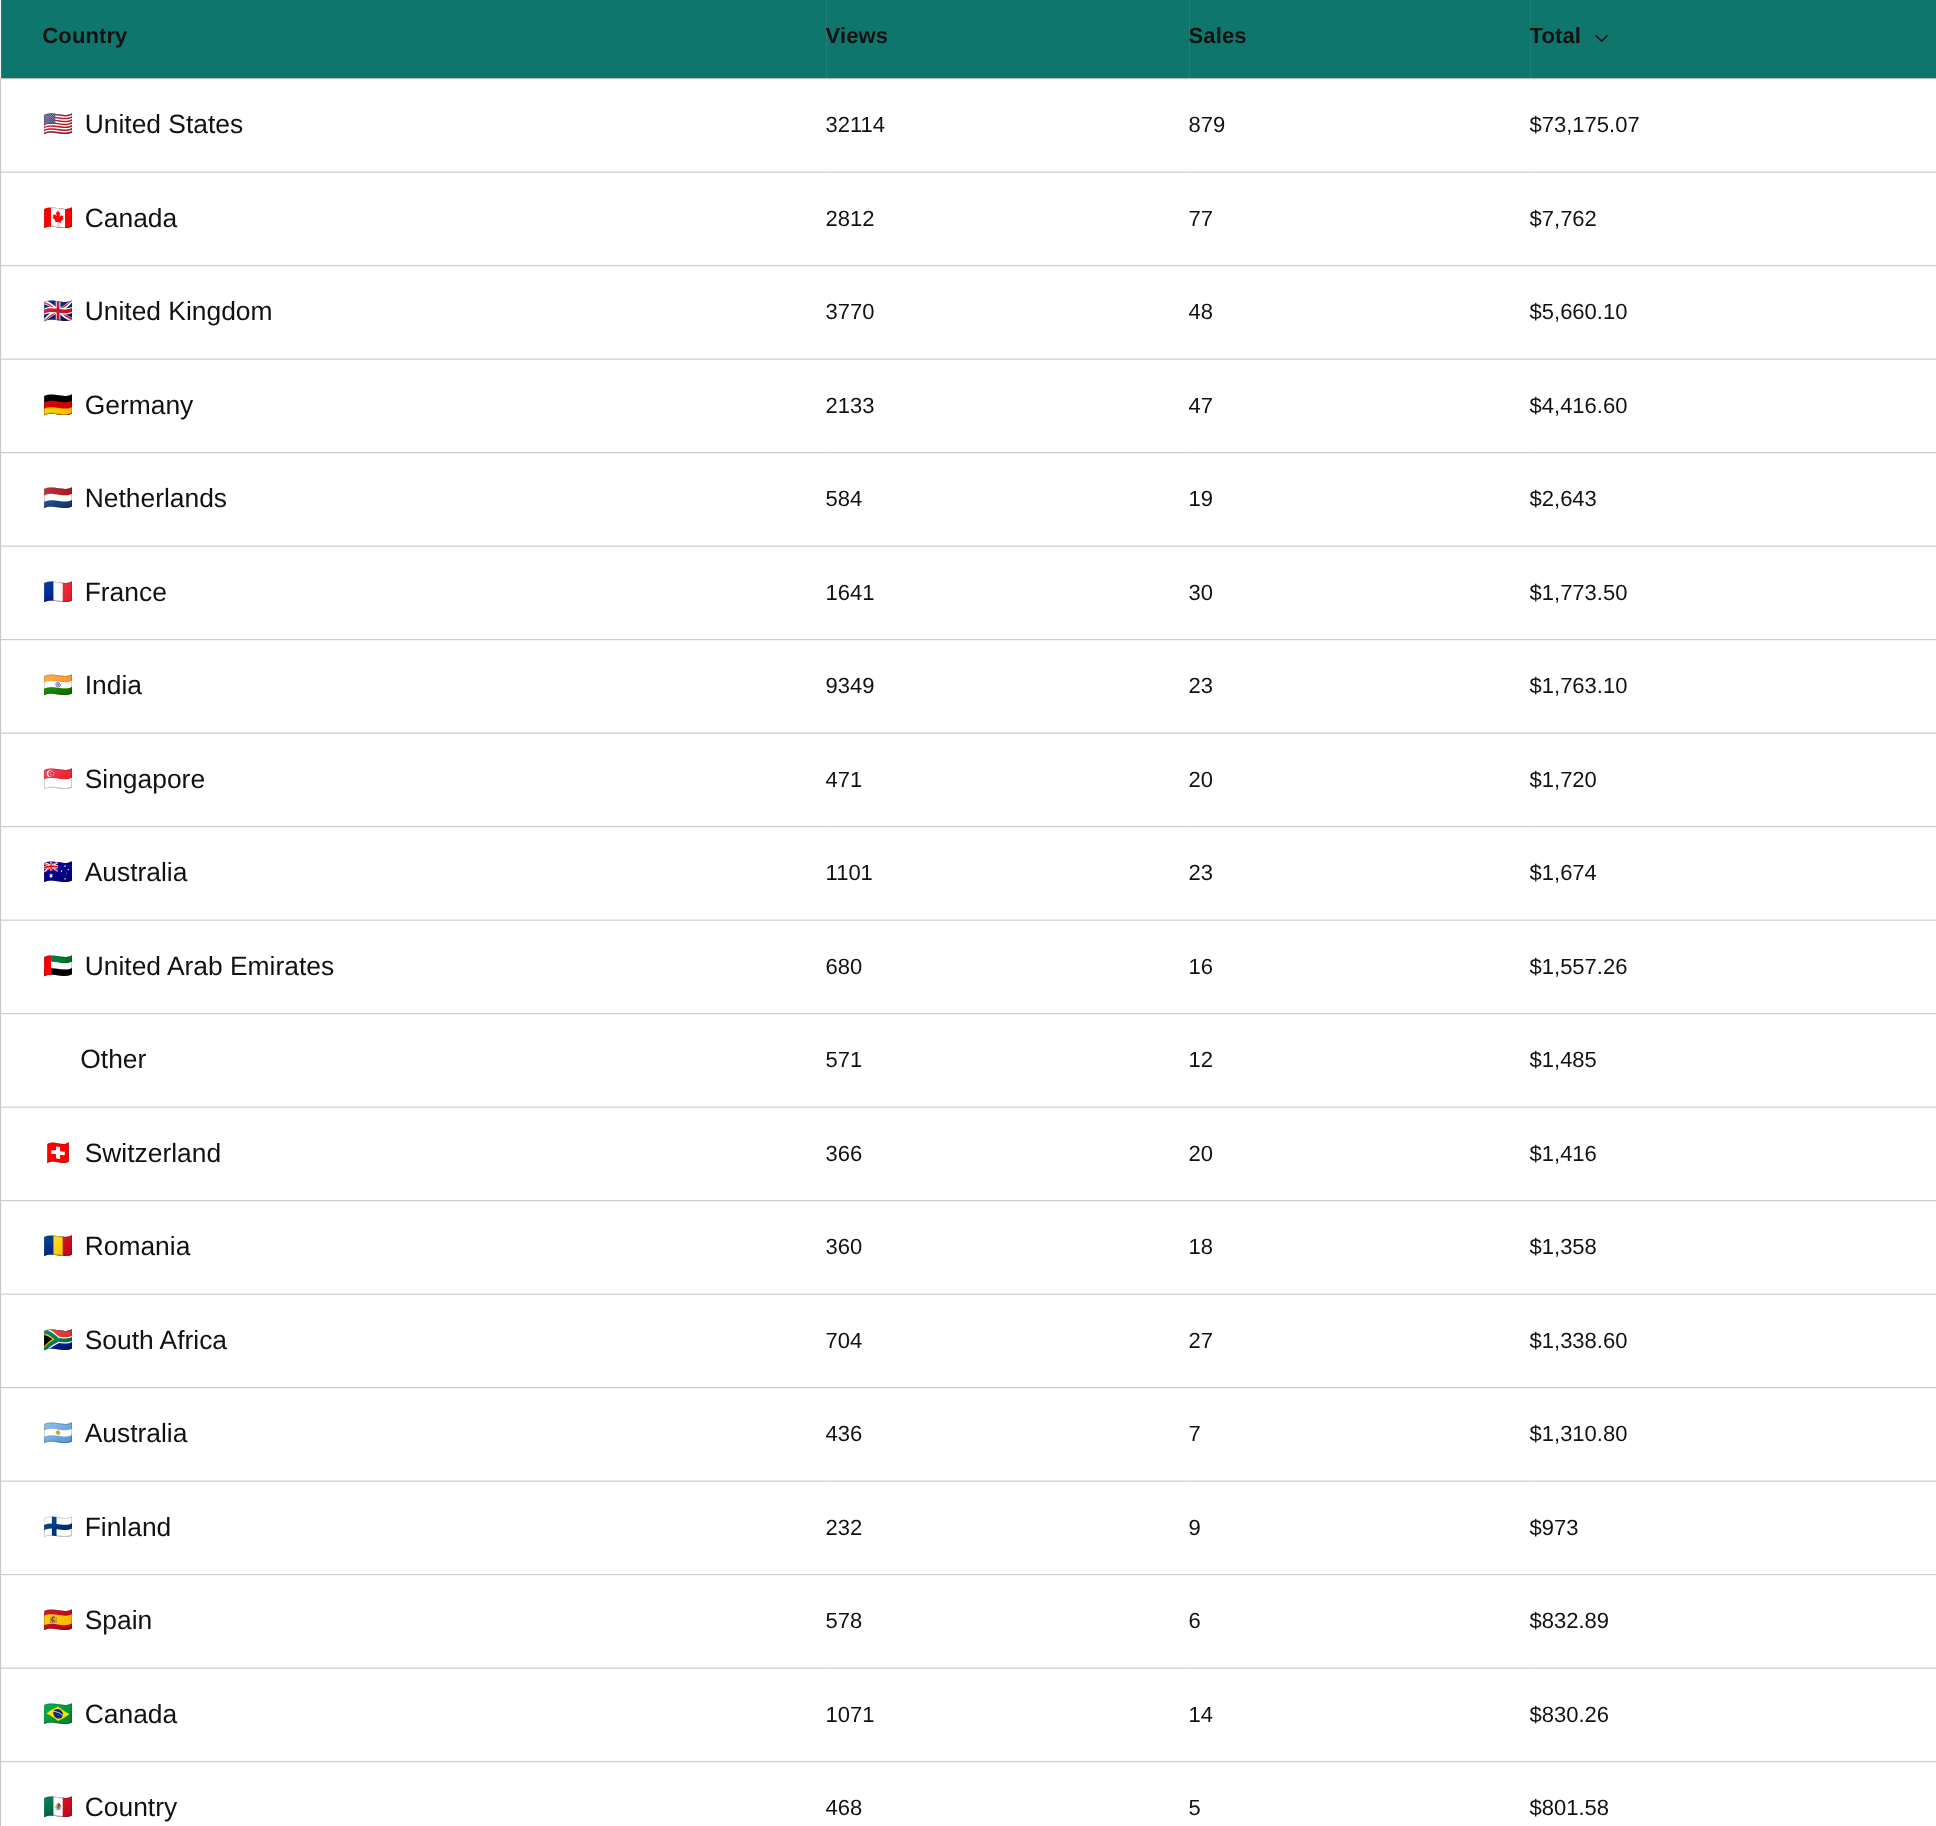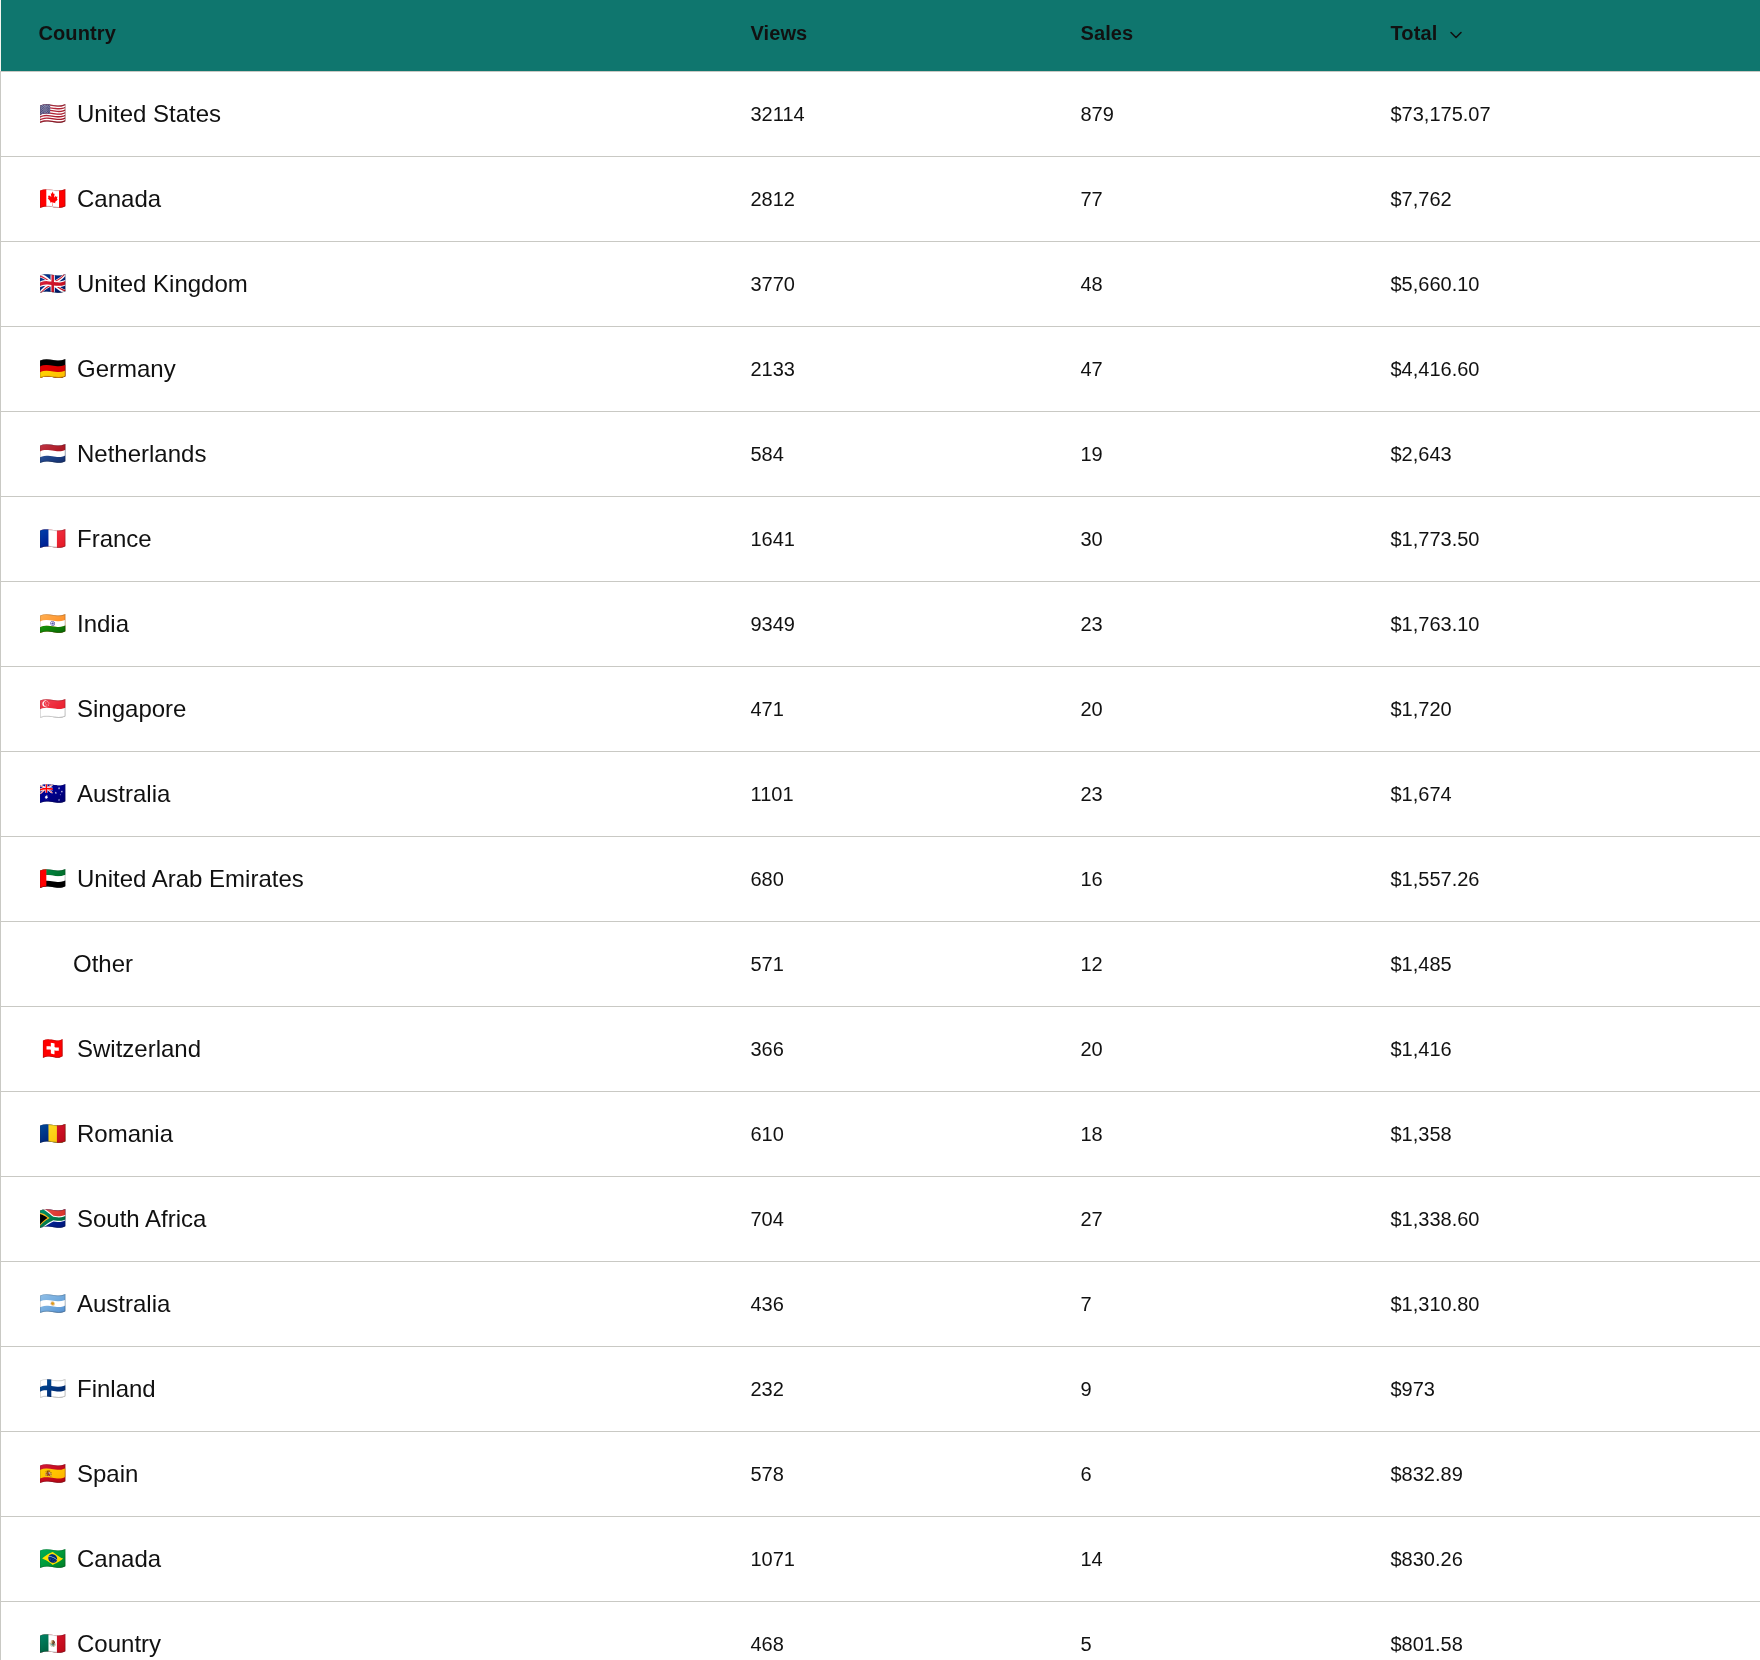--- a/index.html
+++ b/index.html
@@ -261,21 +261,21 @@
             <td class="num">20</td>
             <td class="num">$1,416</td>
           </tr>
           <tr>
             <td>
               <div class="country-cell">
                 <span class="flag">🇷🇴</span>
                 <span class="country-name">Romania</span>
               </div>
             </td>
-            <td class="num">610</td>
+            <td class="num">360</td>
             <td class="num">18</td>
             <td class="num">$1,358</td>
           </tr>
           <tr>
             <td>
               <div class="country-cell">
                 <span class="flag">🇿🇦</span>
                 <span class="country-name">South Africa</span>
               </div>
             </td>

